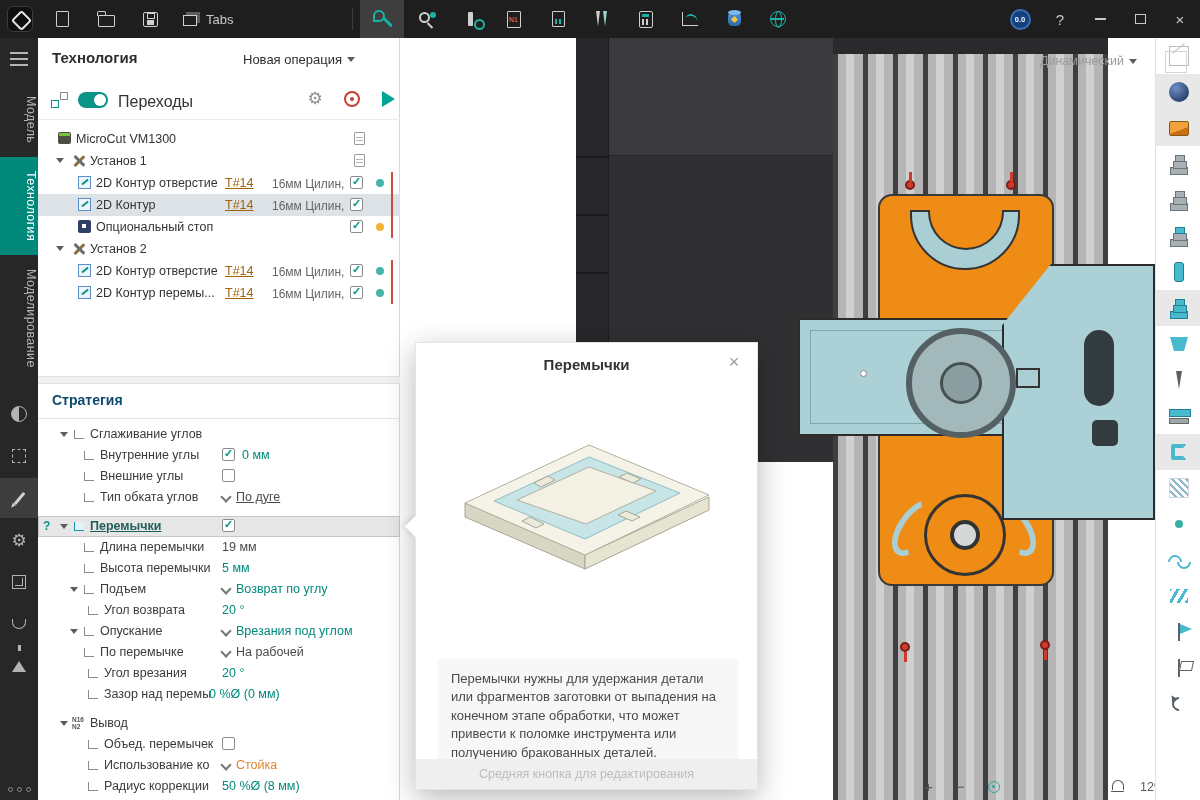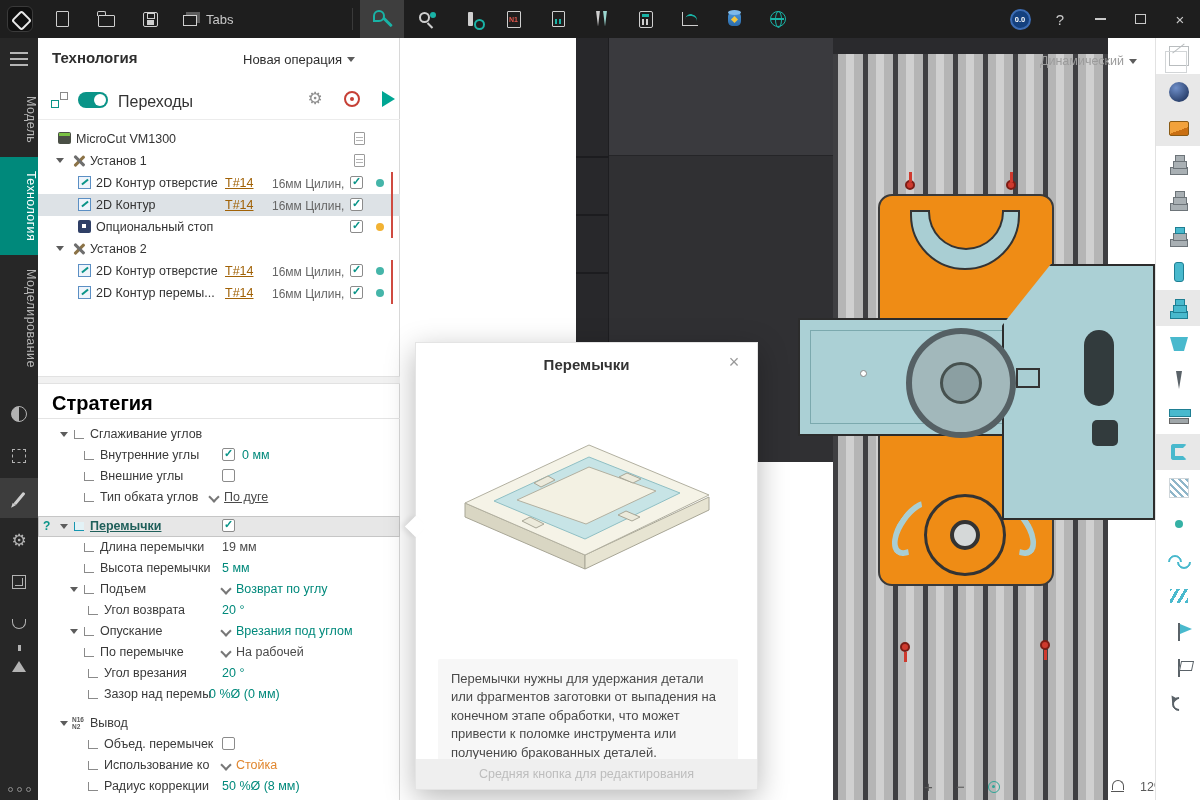--- a/index.html
+++ b/index.html
@@ -119,21 +119,21 @@
   .ti-setup{width:14px;height:13px;position:relative}
   .ti-setup::before,.ti-setup::after{content:"";position:absolute;left:6px;top:0;width:2.5px;height:14px;border-radius:1px}
   .ti-setup::before{background:#8c7347;transform:rotate(45deg)}
   .ti-setup::after{background:#6e6e6e;transform:rotate(-45deg)}
   .ti-op{width:13px;height:13px;border:1.5px solid #5b8fc4;background:#eef4fb;position:relative}
   .ti-op::after{content:"";position:absolute;left:2px;top:4px;width:8px;height:2px;background:#0a9488;transform:rotate(-40deg)}
   .ti-stop{width:13px;height:13px;background:#2f3f66;border-radius:2px;position:relative}
   .ti-stop::after{content:"";position:absolute;left:4px;top:4px;width:4px;height:4px;background:#fff}
 
   .band{position:absolute;left:0;top:338px;width:362px;height:8px;background:#f1f1f1;border-top:1px solid #e2e2e2;border-bottom:1px solid #e2e2e2}
-  .strat-title{position:absolute;left:14px;top:354px;font-size:20px;font-weight:bold;color:#000000}
+  .strat-title{position:absolute;left:14px;top:354px;font-size:14px;font-weight:bold;color:#0c4a6e}
   .strat-sep{position:absolute;left:0;top:380px;width:362px;height:1px;background:#e4e4e4}
   #strat{position:absolute;left:0;top:386px;width:362px}
   .s-row{position:relative;height:21px;font-size:12.5px}
   .s-row.selected{background:#e7e7e7;box-shadow:inset 0 0 0 1px #c6c6c6}
   .s-q{position:absolute;left:5px;top:3px;color:#0a9488;font-weight:bold;font-size:12px}
   .s-caret{position:absolute;top:8px}
   .mini{position:absolute;top:6px;width:10px;height:9px;border-left:1.6px solid #8a8a8a;border-bottom:1.6px solid #8a8a8a}
   .mini.teal{border-color:#1596b0;background:#e3f2f6}
   .nmini{position:absolute;top:3px;font-size:6.5px;line-height:7px;font-weight:bold;color:#555}
   .s-label{position:absolute;top:3px;color:#3a3a3a;white-space:nowrap}
@@ -436,21 +436,21 @@
           </div>
         </div>
         <div class="s-row">
           <div class="mini" style="left: 46px;"></div>
           <div class="s-label" style="left: 62px;">Внешние углы</div>
           <div class="cb" style="left: 184px; top: 3px;"></div>
         </div>
         <div class="s-row">
           <div class="mini" style="left: 46px;"></div>
           <div class="s-label" style="left: 62px;">Тип обката углов</div>
-          <div class="s-val v-dark" style="left: 172px; text-decoration: underline;">
+          <div class="s-val v-dark" style="left: 184px; text-decoration: underline;">
             <div class="vicon"></div>
             <span>По дуге</span>
           </div>
         </div>
         <div class="s-row selected" style="margin-top: 8px;">
           <div class="s-q">?</div>
           <div class="car-d s-caret" style="left: 22px;"></div>
           <div class="mini teal" style="left: 36px;"></div>
           <div class="s-label sel" style="left: 52px;">Перемычки</div>
           <div class="cb on" style="left: 184px; top: 3px;"></div>

